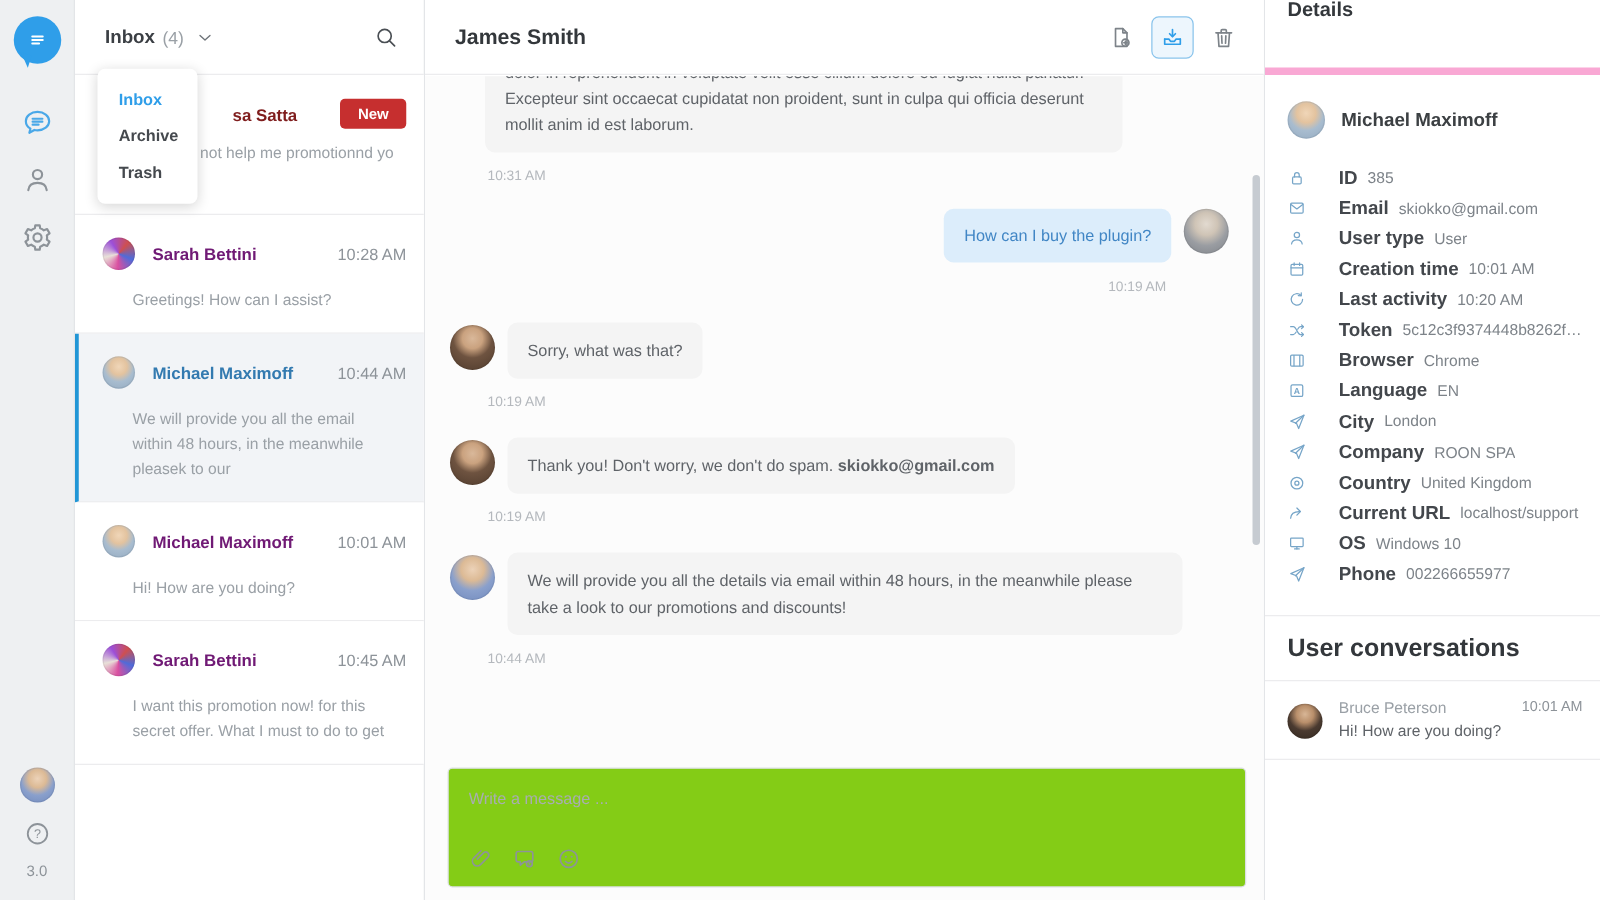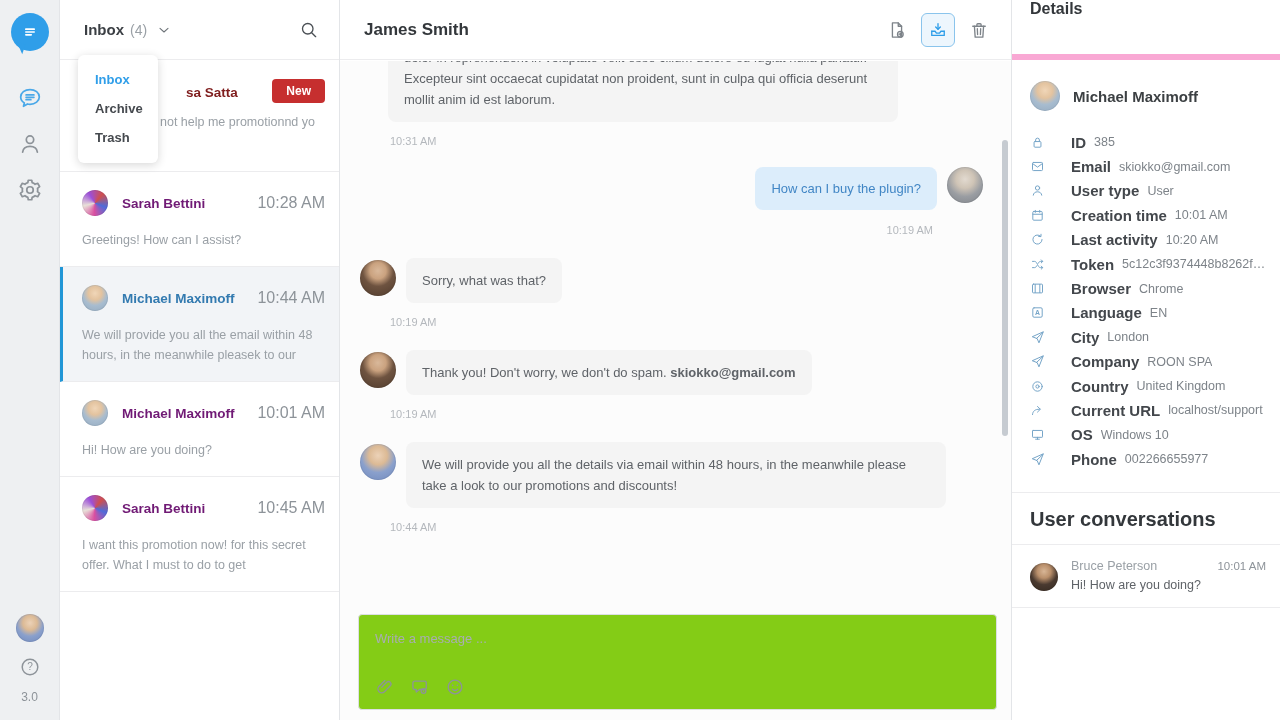--- a/index.html
+++ b/index.html
@@ -39,22 +39,22 @@
   .convos-header { height:60px; display:flex; align-items:center; padding:0 20px 0 24px; border-bottom:1px solid #ececee; }
   .convos-title { font-size:15px; font-weight:bold; color:#3b3f44; }
   .convos-count { font-size:14px; color:#9aa0a6; margin-left:6px; }
   .chev { width:16px; height:16px; color:#6d7378; margin-left:9px; }
   .search-btn { margin-left:auto; width:20px; height:20px; color:#4a4f54; cursor:pointer; }
 
   .citem { position:relative; padding:18px 14px 16px 22px; border-bottom:1px solid #ececee; background:#fff; cursor:pointer; }
   .citem .row1 { display:flex; align-items:center; }
   .cav { width:26px; height:26px; margin-right:14px; }
   .cname { font-size:13.5px; font-weight:bold; color:#701a75; }
-  .ctime { margin-left:auto; font-size:16px; color:#8d9399; }
-  .csnippet { margin-top:14px; font-size:12.5px; line-height:20px; color:#9aa0a6; padding-right:8px; }
+  .ctime { margin-left:auto; font-size:13px; color:#8d9399; }
+  .csnippet { margin-top:14px; font-size:12.5px; line-height:20px; color:#9aa0a6; padding-right:8px;margin-left:24px; }
   .citem.selected { background:#f2f4f7; border-left:3px solid #2196d6; padding-left:19px; }
   .citem.selected .cname { color:#337ab0; }
 
   .citem.covered { height:112px; padding:0; }
   .covered-name { position:absolute; left:94px; top:25px; font-size:13.5px; font-weight:bold; color:#7f1d1d;margin-left:32px; }
   .badge-new { position:absolute; right:14px; top:19px; background:#c62f2f; color:#fff; font-size:12px;
                font-weight:bold; padding:5px 14px; border-radius:4px; }
   .covered-snippet { position:absolute; left:100px; top:55px; font-size:12.5px; color:#9aa0a6; white-space:nowrap; }
 
   .dropdown { position:absolute; left:18px; top:55px; width:80px; z-index:30; background:#fff;

